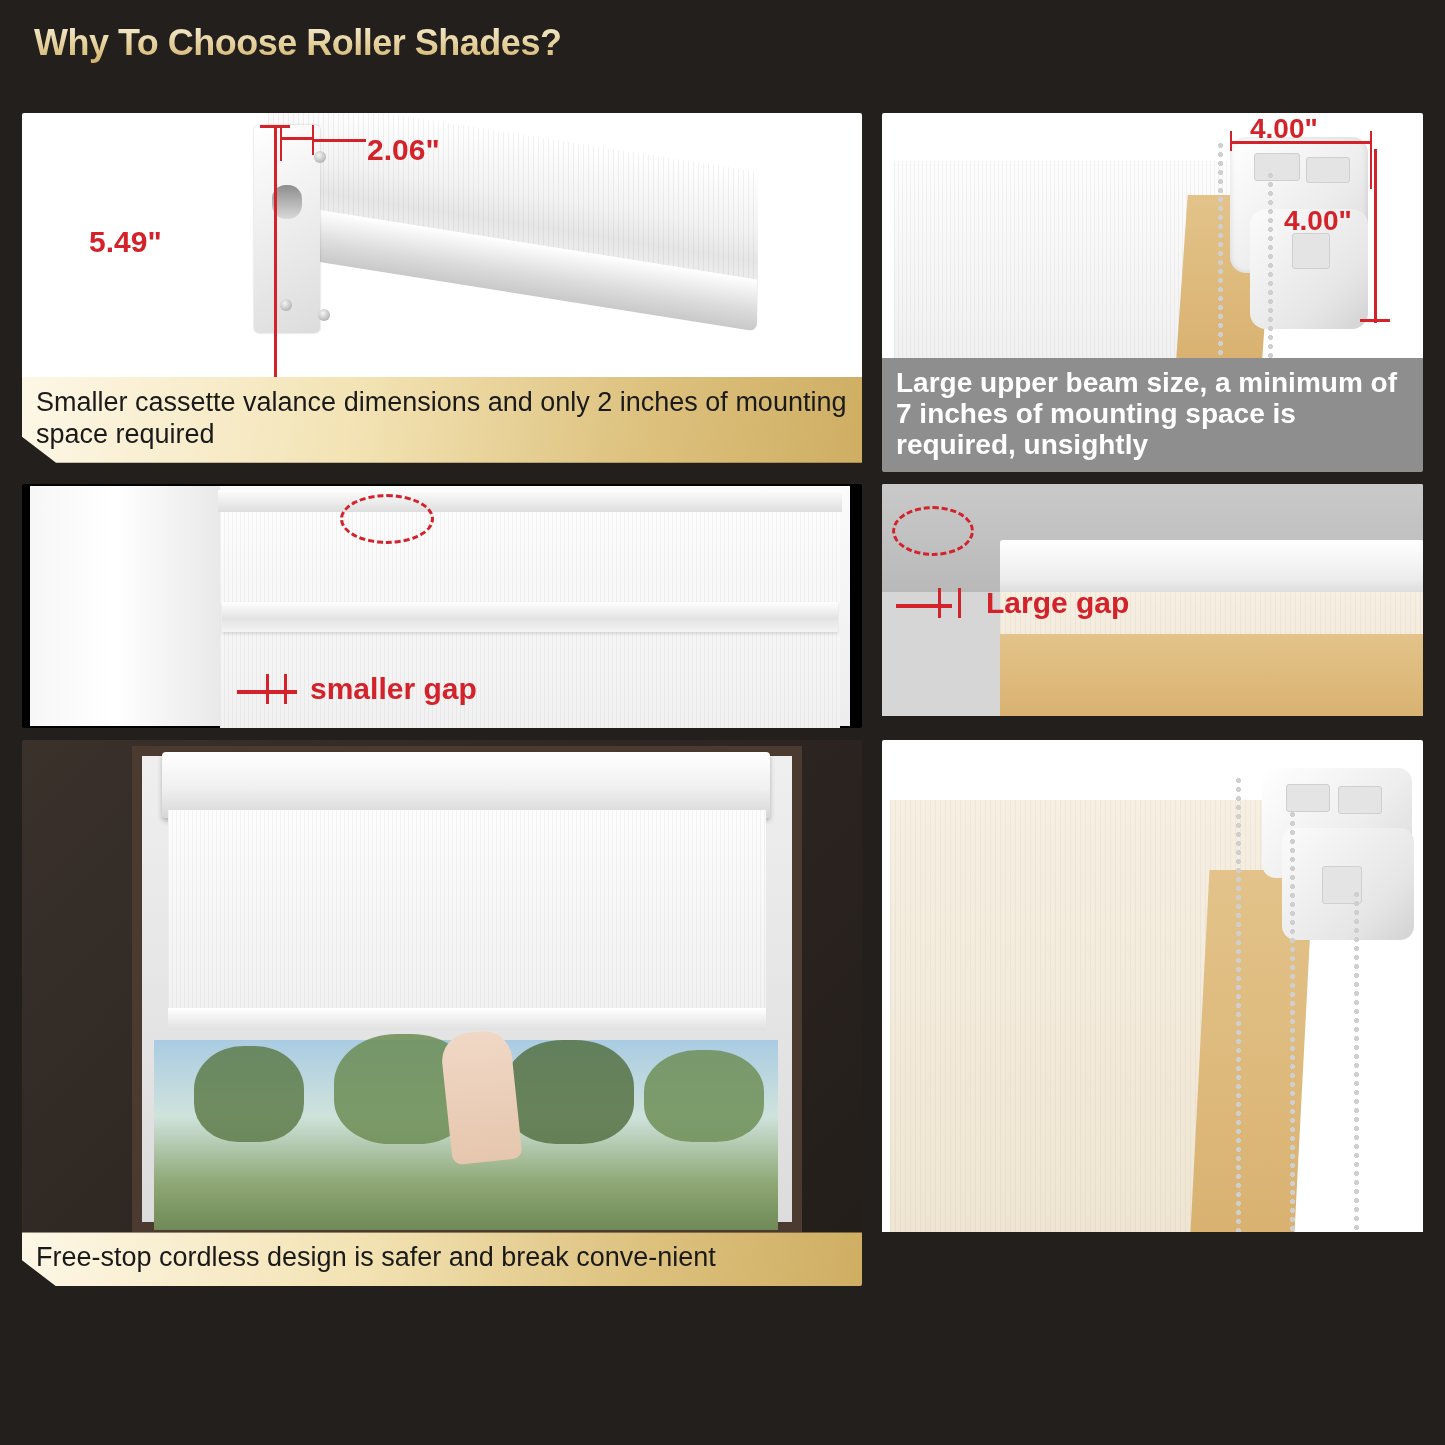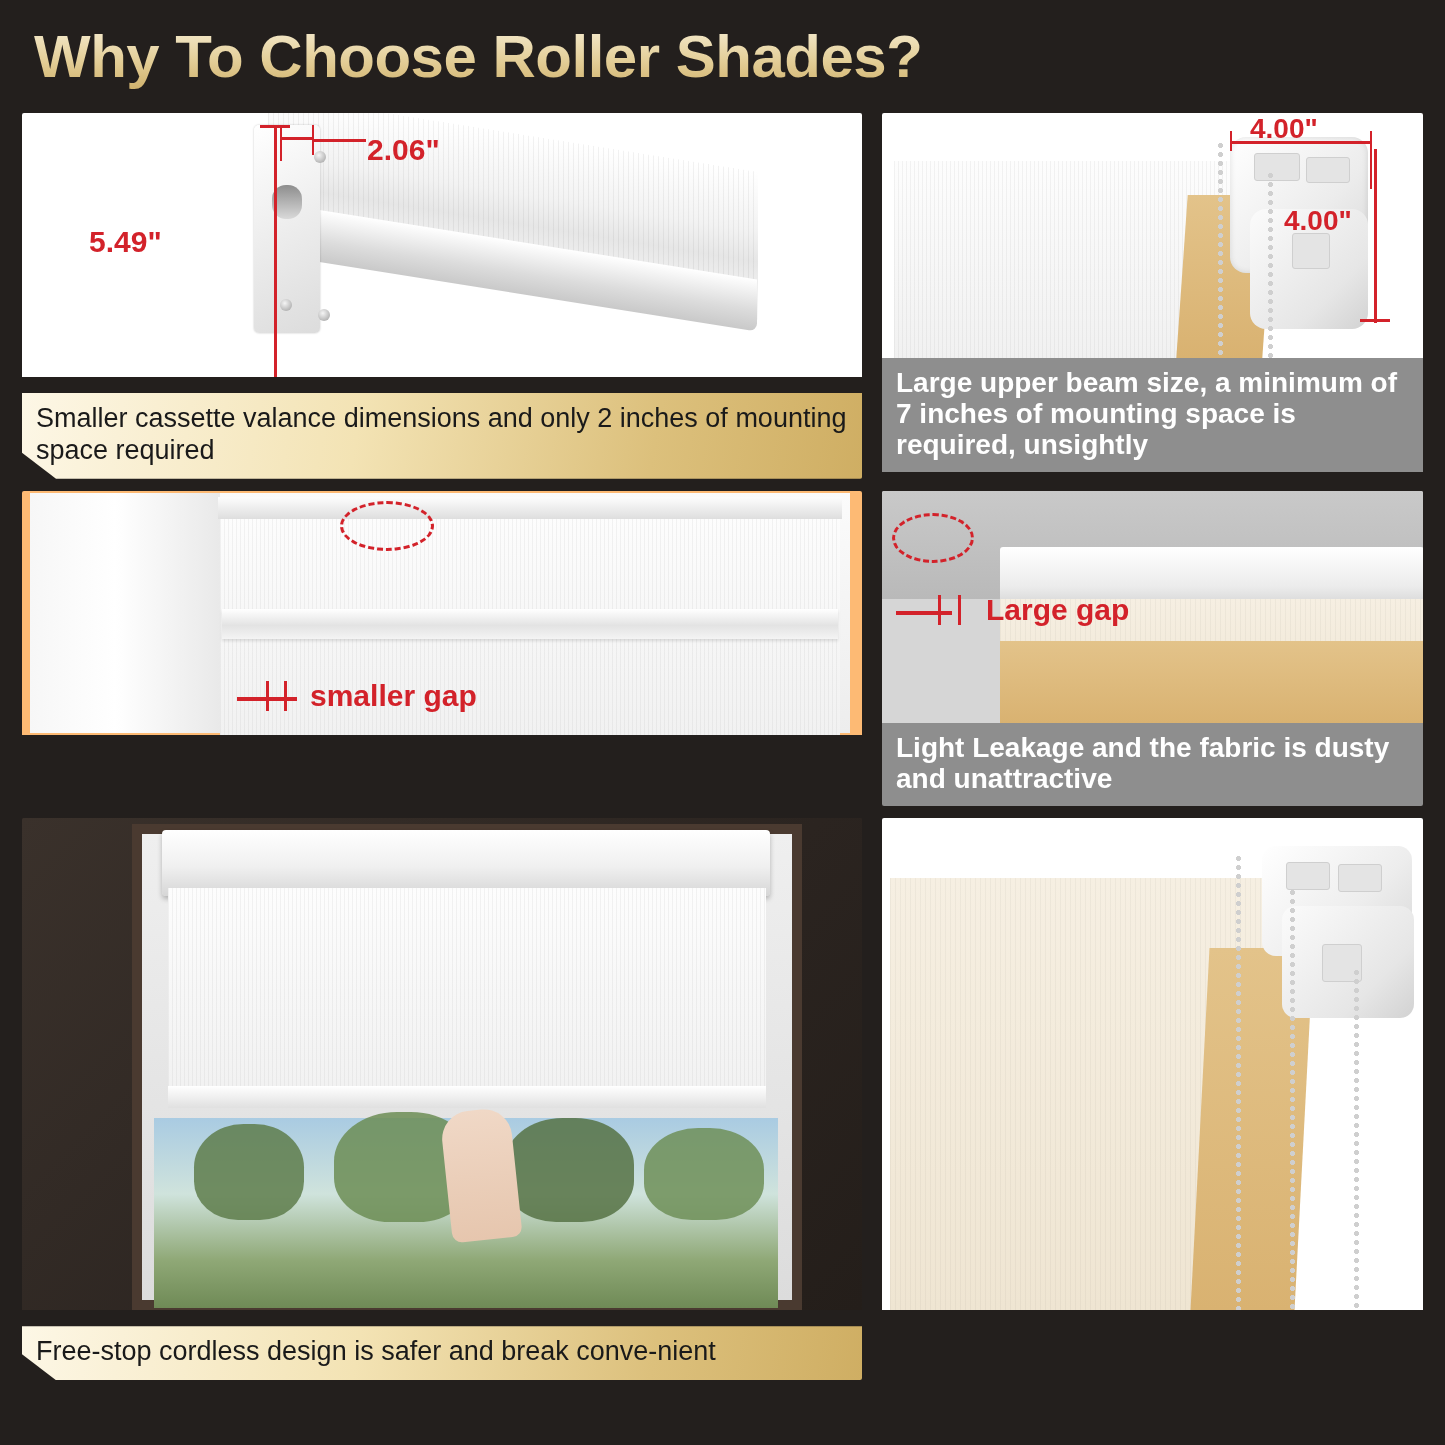--- a/index.html
+++ b/index.html
@@ -17,21 +17,21 @@
     position: relative;
     width: 1445px;
     height: 1445px;
     background: #231f1d;
     box-sizing: border-box;
   }
   .headline {
     position: absolute;
     left: 34px;
     top: 22px;
-    font-size: 60px;
+    font-size: 36px;
     font-weight: bold;
     letter-spacing: -0.5px;
     color: #efe3c4;
     background: linear-gradient(180deg, #f6eed6 0%, #e4cf99 55%, #cfb06a 100%);
     -webkit-background-clip: text;
     background-clip: text;
     -webkit-text-fill-color: transparent;
     white-space: nowrap;
   }
   .grid {
@@ -64,21 +64,20 @@
     position: relative;
     box-sizing: border-box;
     padding: 10px 14px 12px 14px;
     font-size: 27px;
     line-height: 1.18;
     font-weight: 500;
     color: #1a1a1a;
   }
   .caption.gold {
     background: linear-gradient(100deg, #fdf7e6 0%, #f3e3b4 40%, #dcc07c 75%, #cfae63 100%);
-    margin-top: 16px;
   }
   .caption.gold.clipped {
     clip-path: polygon(0 0, 100% 0, 100% 100%, 34px 100%, 0 calc(100% - 26px));
   }
   .caption.gray {
     background: #8e8e8e;
     color: #ffffff;
     font-weight: bold;
     font-size: 28px;
     line-height: 1.1;
@@ -189,21 +188,21 @@
     border-radius: 16px;
   }
   .v2-cap {
     position: absolute;
     background: #e4e4e4;
     border: 1px solid #cfcfcf;
     border-radius: 3px;
   }
 
   
-  #photo3 { height: 244px; background: #fdba74; }
+  #photo3 { height: 244px; background: #000000; }
   .w3-frame {
     position: absolute; left: 8px; top: 2px; width: 820px; height: 240px;
     background: linear-gradient(180deg, #fbfbfb, #ededed);
   }
   .w3-jamb {
     position: absolute; left: 8px; top: 2px; width: 190px; height: 240px;
     background: linear-gradient(90deg, #f7f7f7 0%, #ffffff 45%, #e9e9e9 100%);
   }
   .w3-shade {
     left: 198px; top: 22px; width: 620px; height: 222px;
@@ -380,21 +379,20 @@
           <div class="w4-wall"></div>
           <div class="w4-valance"></div>
           <div class="beige w4-beige"></div>
           <div class="tan w4-tan"></div>
           <div class="ellipse" style="left:10px;top:22px;width:76px;height:44px;"></div>
           <div class="dimline" style="left:14px;top:120px;width:56px;height:4px;"></div>
           <div class="dimline" style="left:56px;top:104px;width:3px;height:30px;"></div>
           <div class="dimline" style="left:76px;top:104px;width:3px;height:30px;"></div>
           <div class="redlabel" style="left:104px;top:102px;font-size:30px;">Large gap</div>
         </div>
-        <div class="caption gray">Light Leakage and the fabric is dusty and unattractive</div>
       </div>
     </div>
 
     <div class="row">
 
       <div class="card left">
         <div class="photo" id="photo5">
           <div class="w5-wall"></div>
           <div class="w5-frame"></div>
           <div class="w5-glass">

